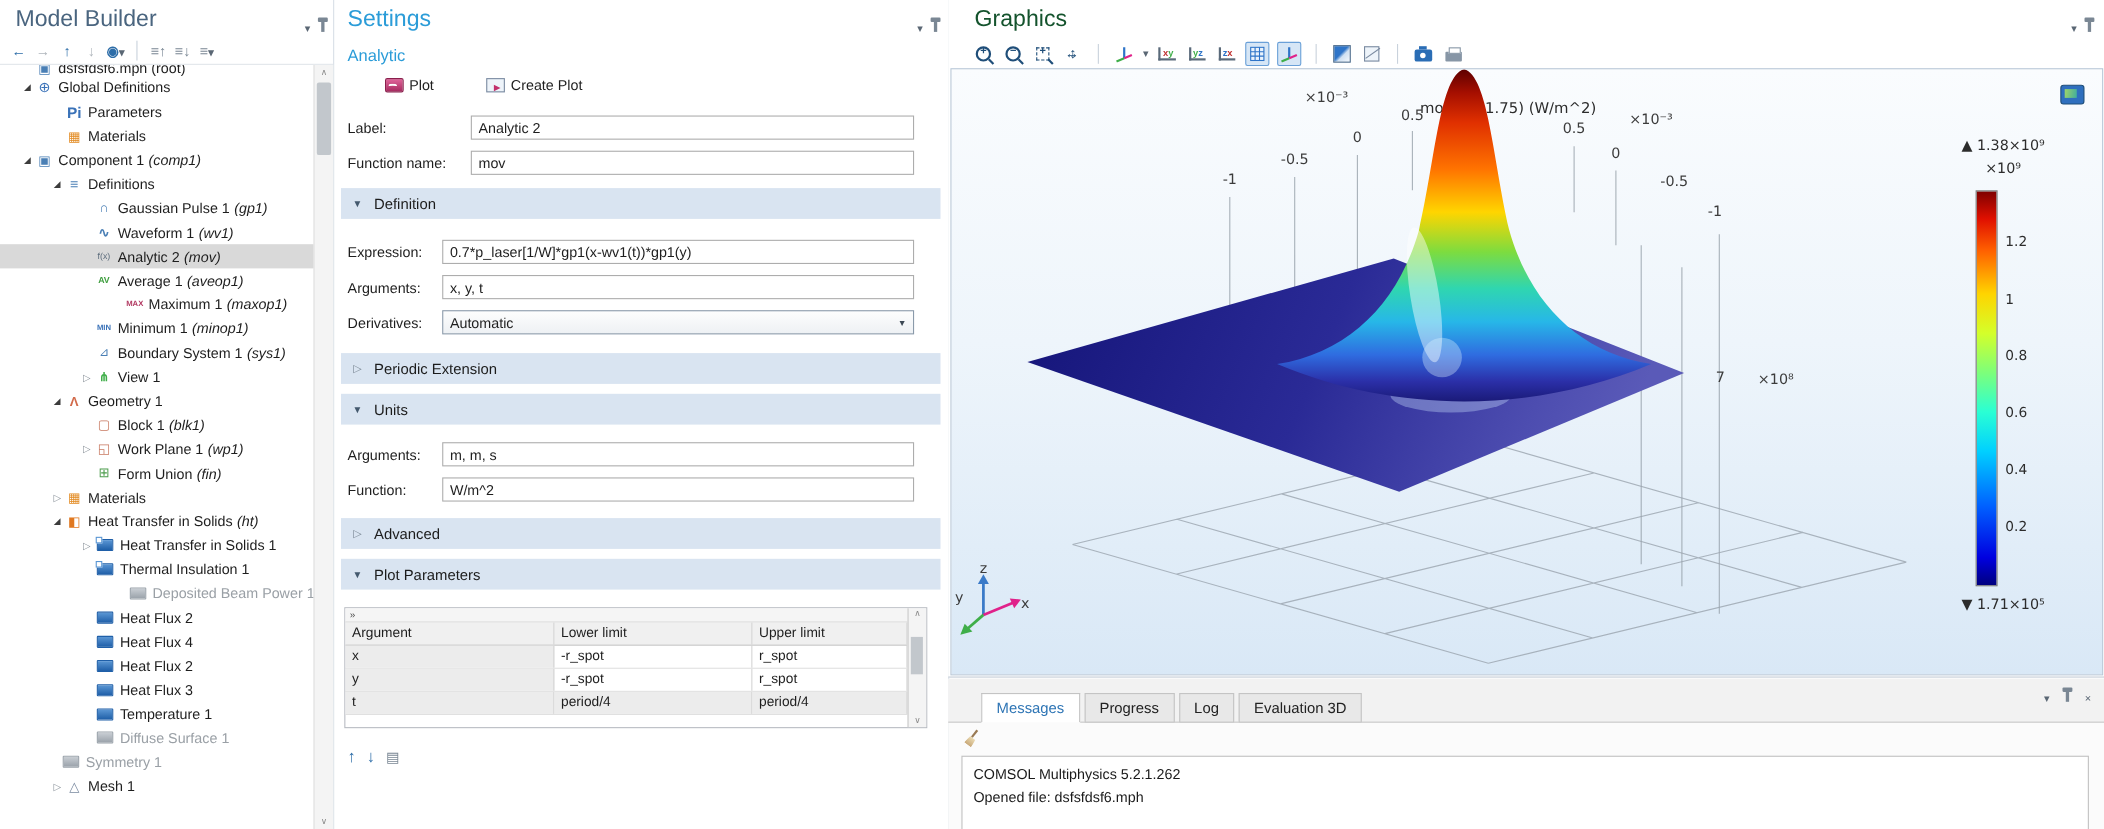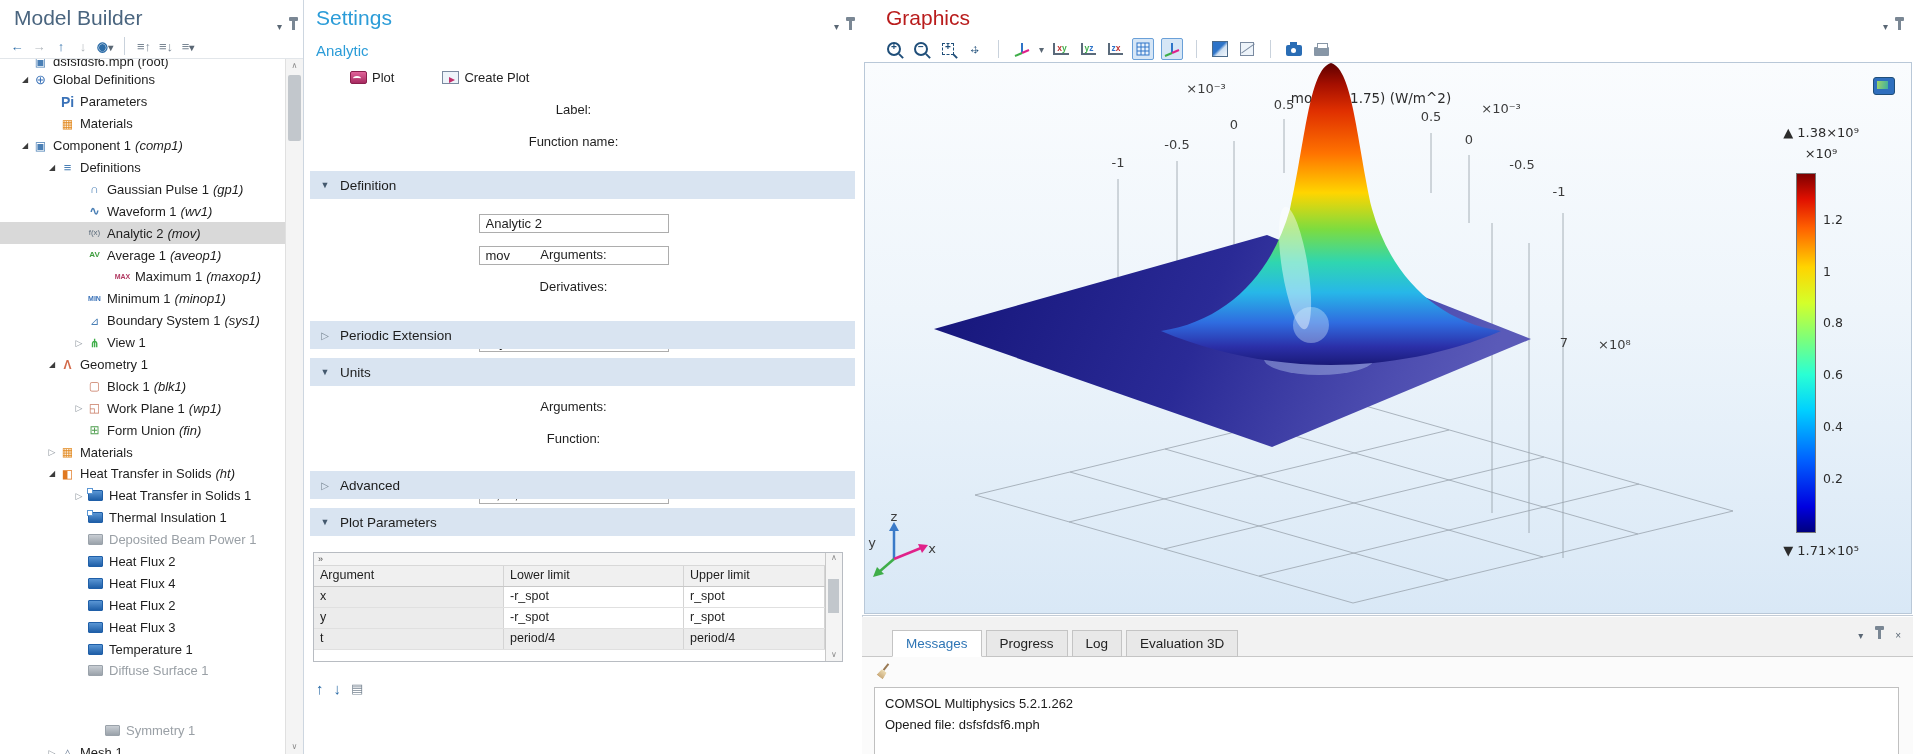--- a/index.html
+++ b/index.html
@@ -38,21 +38,21 @@
   .settings{position:absolute;left:304px;top:0;width:558px;height:754px;background:#fff;border-right:1px solid #cdd6e0;}
   .s-title{position:absolute;left:12px;top:6px;font-size:21px;color:#2b9cd8;font-weight:400;}
   .s-headicons{position:absolute;right:10px;top:16px;}
   .s-sub{position:absolute;left:12px;top:42px;font-size:15px;color:#2b9cd8;}
   .s-tools{position:absolute;left:12px;top:70px;display:flex;align-items:center;gap:14px;font-size:13px;}
   .s-tool{display:flex;align-items:center;gap:5px;cursor:default;padding-left:34px;}
   .ic-plot{width:15px;height:11px;border-radius:2px;background:linear-gradient(#e0649a,#a72a60);border:1px solid #8a1f4c;position:relative;}
   .ic-plot::after{content:"";position:absolute;left:2px;top:4px;width:8px;height:3px;border-top:2px solid #fff;border-radius:60%;}
   .ic-createplot{width:15px;height:11px;border:1px solid #7a8aa0;background:#eef4fa;position:relative;}
   .ic-createplot::after{content:"";position:absolute;right:0px;bottom:0px;width:0;height:0;border:3px solid transparent;border-left:6px solid #c2306c;}
-  .frow{position:absolute;left:12px;right:31px;height:28px;display:flex;align-items:center;font-size:13px;flex-direction:column;}
+  .frow{position:absolute;left:12px;right:31px;height:28px;display:flex;align-items:center;font-size:13px;}
   .fcap{flex:0 0 112px;} .fcap.narrow{flex:0 0 86px;}
   .fin{flex:1;height:18px;border:1px solid #adadad;font-family:"Liberation Sans",sans-serif;font-size:13px;padding:1px 6px;color:#1e1e1e;background:#fff;}
   .dropdown{flex:1;height:20px;border:1px solid #8a9aaa;background:linear-gradient(#fdfdfd,#eef1f4);display:flex;align-items:center;padding:0 6px;position:relative;}
   .dropdown .dd-arrow{position:absolute;right:6px;top:6px;font-size:8px;color:#3c4854;}
   .sbar{position:absolute;left:6px;width:545px;height:28px;background:#d9e4f1;display:flex;align-items:center;font-size:13.5px;color:#1c1c1c;}
   .sbar .tri{width:30px;text-align:center;font-size:9px;color:#44596e;}
   .sbar .tri.closed{color:#7a8794;font-size:10px;}
   
   .ptable{position:absolute;left:9px;top:552px;width:530px;height:110px;border:1px solid #b8bcc2;background:#fff;box-sizing:border-box;display:flex;}
   .pt-main{width:511px;}
@@ -63,21 +63,21 @@
   .pt-cell{box-sizing:border-box;padding:2px 6px;border-right:1px solid #d4d4d4;overflow:hidden;white-space:nowrap;}
   .pt-row .pt-cell:first-child{background:#ececec;}
   .pt-row.shade .pt-cell{background:#ececec;}
   .pt-scroll{width:17px;border-left:1px solid #c8c8c8;background:#f4f4f4;position:relative;font-size:8px;color:#8a8a8a;text-align:center;}
   .pt-thumb{position:absolute;left:2px;top:26px;width:11px;height:34px;background:#c2c7cc;}
   .pt-sdown{position:absolute;bottom:2px;left:0;right:0;}
   .tbl-btns{position:absolute;left:12px;top:680px;display:flex;gap:10px;align-items:center;font-size:15px;}
   
   .rightcol{position:absolute;left:862px;top:0;width:1051px;height:754px;}
   .gfx{position:absolute;left:0;top:0;width:1051px;height:615px;background:#fff;border-bottom:1px solid #c3ccd6;}
-  .g-title{position:absolute;left:24px;top:6px;font-size:21px;color:#b91c1c;font-weight:400;}
+  .g-title{position:absolute;left:24px;top:6px;font-size:21px;color:#14532d;font-weight:400;}
   .g-headicons{position:absolute;right:12px;top:16px;}
   .g-toolbar{position:absolute;left:22px;top:38px;height:22px;display:flex;align-items:center;gap:7px;}
   .tbtn{display:flex;align-items:center;justify-content:center;min-width:20px;height:20px;cursor:default;}
   .tbtn.active{border:1px solid #6aa0d8;background:#d6e6f6;border-radius:2px;}
   .mag{position:relative;width:10px;height:10px;border:2px solid #1f4e79;border-radius:50%;}
   .mag::after{content:"";position:absolute;width:6px;height:2px;background:#1f4e79;bottom:-3px;right:-5px;transform:rotate(45deg);}
   .mag .mg{position:absolute;left:0px;top:-3px;width:10px;text-align:center;font-size:10px;font-weight:bold;color:#1f4e79;}
   .magbox{border-radius:0;border-style:dashed;border-width:1.5px;}
   .extents{position:relative;width:16px;height:16px;color:#1f4e79;font-weight:bold;}
   .extents::before{content:"↔";position:absolute;left:1px;top:0px;font-size:13px;}
@@ -258,21 +258,21 @@
           <div class="trow" style="padding-left: 72px;">
             <span class="exp closed">▷</span>
             <span class="ti slab slabd" style="background: linear-gradient(rgb(90, 150, 212), rgb(31, 95, 168));"></span>
             <span class="tlabel">Heat Transfer in Solids 1</span>
           </div>
           <div class="trow" style="padding-left: 72px;">
             <span class="exp"></span>
             <span class="ti slab slabd" style="background: linear-gradient(rgb(90, 150, 212), rgb(31, 95, 168));"></span>
             <span class="tlabel">Thermal Insulation 1</span>
           </div>
-          <div class="trow dis" style="padding-left: 72px;">
+          <div class="trow dis" style="padding-left: 72px; justify-content: flex-end;">
             <span class="exp"></span>
             <span class="ti slab" style="background: linear-gradient(rgb(201, 206, 212), rgb(154, 162, 170)); border-color: rgb(154, 162, 170);"></span>
             <span class="tlabel">Deposited Beam Power 1</span>
           </div>
           <div class="trow" style="padding-left: 72px;">
             <span class="exp"></span>
             <span class="ti slab" style="background: linear-gradient(rgb(90, 150, 212), rgb(31, 95, 168));"></span>
             <span class="tlabel">Heat Flux 2</span>
           </div>
           <div class="trow" style="padding-left: 72px;">
@@ -293,21 +293,21 @@
           <div class="trow" style="padding-left: 72px;">
             <span class="exp"></span>
             <span class="ti slab" style="background: linear-gradient(rgb(90, 150, 212), rgb(31, 95, 168));"></span>
             <span class="tlabel">Temperature 1</span>
           </div>
           <div class="trow dis" style="padding-left: 72px;">
             <span class="exp"></span>
             <span class="ti slab" style="background: linear-gradient(rgb(201, 206, 212), rgb(154, 162, 170)); border-color: rgb(154, 162, 170);"></span>
             <span class="tlabel">Diffuse Surface 1</span>
           </div>
-          <div class="trow dis" style="padding-left: 89px; margin-top: 38px;">
+          <div class="trow dis" style="padding-left: 41px;">
             <span class="exp"></span>
             <span class="ti slab" style="background: linear-gradient(rgb(201, 206, 212), rgb(154, 162, 170)); border-color: rgb(154, 162, 170);"></span>
             <span class="tlabel">Symmetry 1</span>
           </div>
           <div class="trow" style="padding-left: 45px;">
             <span class="exp closed">▷</span>
             <span class="ti" style="color: rgb(122, 138, 160); font-size: 12px;">△</span>
             <span class="tlabel">Mesh 1</span>
           </div>
         </div>
@@ -341,20 +341,24 @@
       <input class="fin" value="Analytic 2" style="">
     </div>
     <div class="frow" style="top:134px">
       <span class="fcap">Function name:</span>
       <input class="fin" value="mov" style="">
     </div>
 
     <div class="sbar" style="top:171px">
       <span class="tri">▼</span>
       <span>Definition</span>
+    </div>
+    <div class="frow" style="top:215px">
+      <span class="fcap narrow">Expression:</span>
+      <input class="fin" value="0.7*p_laser[1/W]*gp1(x-wv1(t))*gp1(y)" style="">
     </div>
     <div class="frow" style="top:247px">
       <span class="fcap narrow">Arguments:</span>
       <input class="fin" value="x, y, t" style="">
     </div>
     <div class="frow" style="top:279px">
       <span class="fcap narrow">Derivatives:</span>
       <span class="dropdown">
         <span>Automatic</span>
         <span class="dd-arrow">▼</span>

